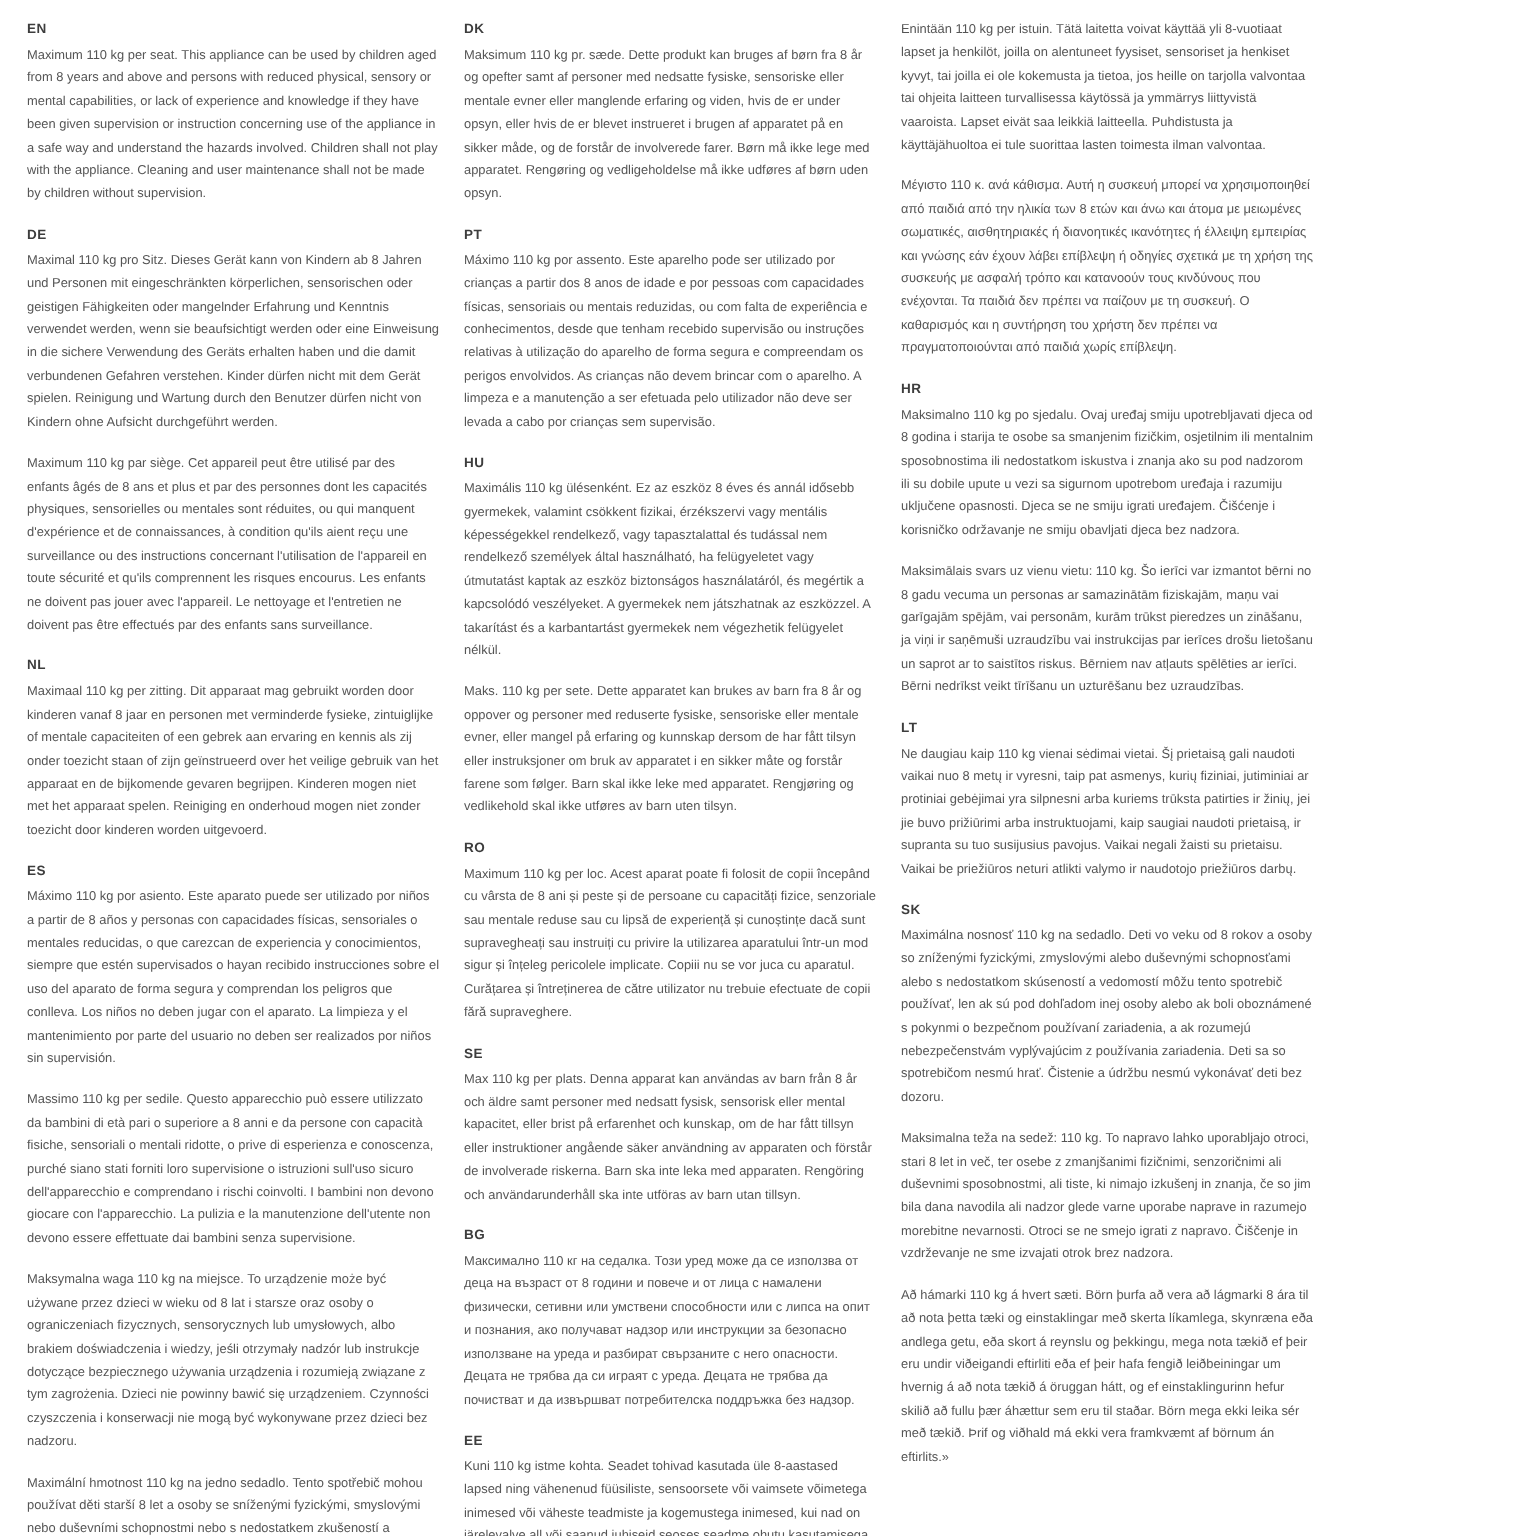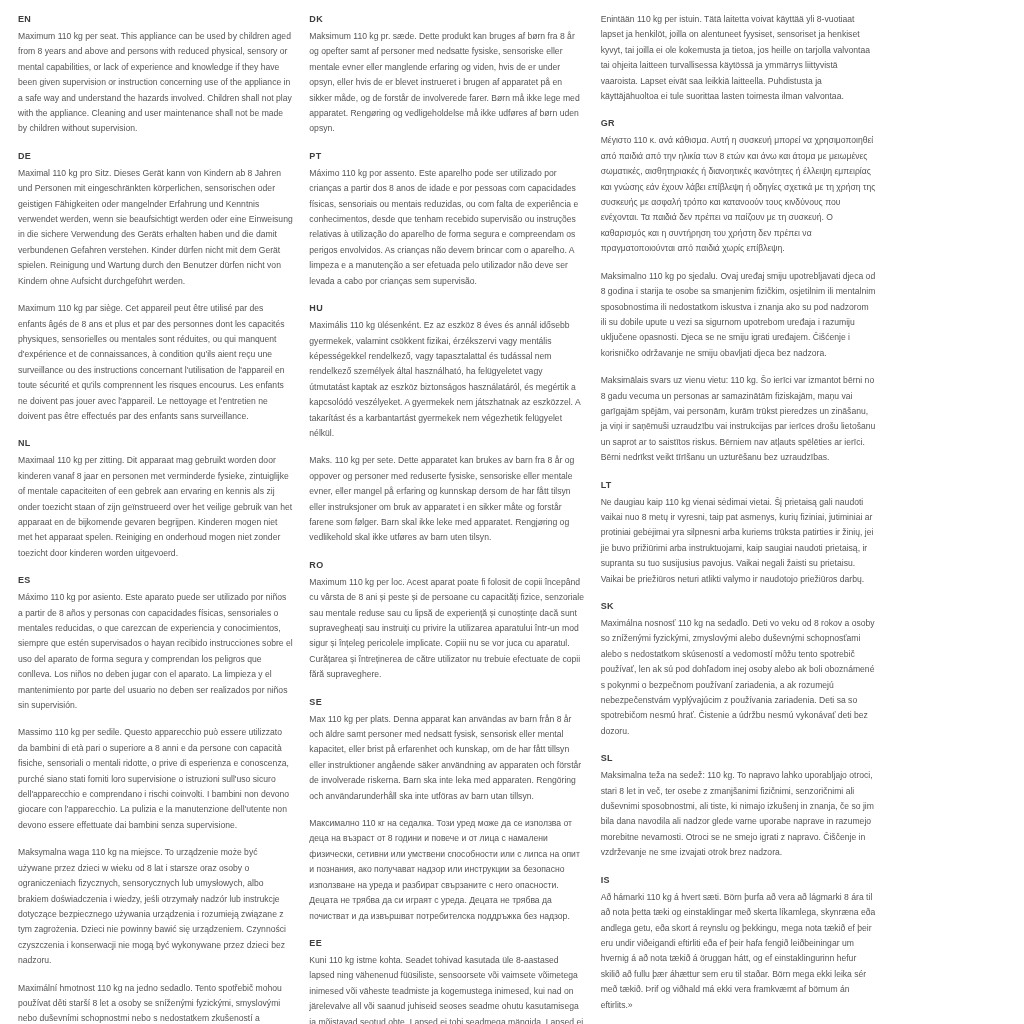--- a/index.html
+++ b/index.html
@@ -111,59 +111,58 @@
     <div class="lang-code">RO</div>
     <div class="lang-text">Maximum 110 kg per loc. Acest aparat poate fi folosit de copii începând cu vârsta de 8 ani și peste și de persoane cu capacități fizice, senzoriale sau mentale reduse sau cu lipsă de experiență și cunoștințe dacă sunt supravegheați sau instruiți cu privire la utilizarea aparatului într-un mod sigur și înțeleg pericolele implicate. Copiii nu se vor juca cu aparatul. Curățarea și întreținerea de către utilizator nu trebuie efectuate de copii fără supraveghere.</div>
   </div>
 
   <div class="section">
     <div class="lang-code">SE</div>
     <div class="lang-text">Max 110 kg per plats. Denna apparat kan användas av barn från 8 år och äldre samt personer med nedsatt fysisk, sensorisk eller mental kapacitet, eller brist på erfarenhet och kunskap, om de har fått tillsyn eller instruktioner angående säker användning av apparaten och förstår de involverade riskerna. Barn ska inte leka med apparaten. Rengöring och användarunderhåll ska inte utföras av barn utan tillsyn.</div>
   </div>
 
   <div class="section">
+    <div class="lang-code">BG</div>
     <div class="lang-text">Максимално 110 кг на седалка. Този уред може да се използва от деца на възраст от 8 години и повече и от лица с намалени физически, сетивни или умствени способности или с липса на опит и познания, ако получават надзор или инструкции за безопасно използване на уреда и разбират свързаните с него опасности. Децата не трябва да си играят с уреда. Децата не трябва да почистват и да извършват потребителска поддръжка без надзор.</div>
   </div>
 
   <div class="section">
     <div class="lang-code">EE</div>
     <div class="lang-text">Kuni 110 kg istme kohta. Seadet tohivad kasutada üle 8-aastased lapsed ning vähenenud füüsiliste, sensoorsete või vaimsete võimetega inimesed või väheste teadmiste ja kogemustega inimesed, kui nad on järelevalve all või saanud juhiseid seoses seadme ohutu kasutamisega ja mõistavad seotud ohte. Lapsed ei tohi seadmega mängida. Lapsed ei tohi seadet ilma järelevalveta puhastada ja hooldada.</div>
   </div>
 </div>
   <div class="col">
   <div class="section">
     <div class="lang-text">Enintään 110 kg per istuin. Tätä laitetta voivat käyttää yli 8-vuotiaat lapset ja henkilöt, joilla on alentuneet fyysiset, sensoriset ja henkiset kyvyt, tai joilla ei ole kokemusta ja tietoa, jos heille on tarjolla valvontaa tai ohjeita laitteen turvallisessa käytössä ja ymmärrys liittyvistä vaaroista. Lapset eivät saa leikkiä laitteella. Puhdistusta ja käyttäjähuoltoa ei tule suorittaa lasten toimesta ilman valvontaa.</div>
   </div>
 
   <div class="section">
-    <div class="lang-code">GR</div>
     <div class="lang-text">Μέγιστο 110 κ. ανά κάθισμα. Αυτή η συσκευή μπορεί να χρησιμοποιηθεί από παιδιά από την ηλικία των 8 ετών και άνω και άτομα με μειωμένες σωματικές, αισθητηριακές ή διανοητικές ικανότητες ή έλλειψη εμπειρίας και γνώσης εάν έχουν λάβει επίβλεψη ή οδηγίες σχετικά με τη χρήση της συσκευής με ασφαλή τρόπο και κατανοούν τους κινδύνους που ενέχονται. Τα παιδιά δεν πρέπει να παίζουν με τη συσκευή. Ο καθαρισμός και η συντήρηση του χρήστη δεν πρέπει να πραγματοποιούνται από παιδιά χωρίς επίβλεψη.</div>
   </div>
 
   <div class="section">
+    <div class="lang-code">HR</div>
     <div class="lang-text">Maksimalno 110 kg po sjedalu. Ovaj uređaj smiju upotrebljavati djeca od 8 godina i starija te osobe sa smanjenim fizičkim, osjetilnim ili mentalnim sposobnostima ili nedostatkom iskustva i znanja ako su pod nadzorom ili su dobile upute u vezi sa sigurnom upotrebom uređaja i razumiju uključene opasnosti. Djeca se ne smiju igrati uređajem. Čišćenje i korisničko održavanje ne smiju obavljati djeca bez nadzora.</div>
   </div>
 
   <div class="section">
     <div class="lang-text">Maksimālais svars uz vienu vietu: 110 kg. Šo ierīci var izmantot bērni no 8 gadu vecuma un personas ar samazinātām fiziskajām, maņu vai garīgajām spējām, vai personām, kurām trūkst pieredzes un zināšanu, ja viņi ir saņēmuši uzraudzību vai instrukcijas par ierīces drošu lietošanu un saprot ar to saistītos riskus. Bērniem nav atļauts spēlēties ar ierīci. Bērni nedrīkst veikt tīrīšanu un uzturēšanu bez uzraudzības.</div>
   </div>
 
   <div class="section">
     <div class="lang-code">LT</div>
     <div class="lang-text">Ne daugiau kaip 110 kg vienai sėdimai vietai. Šį prietaisą gali naudoti vaikai nuo 8 metų ir vyresni, taip pat asmenys, kurių fiziniai, jutiminiai ar protiniai gebėjimai yra silpnesni arba kuriems trūksta patirties ir žinių, jei jie buvo prižiūrimi arba instruktuojami, kaip saugiai naudoti prietaisą, ir supranta su tuo susijusius pavojus. Vaikai negali žaisti su prietaisu. Vaikai be priežiūros neturi atlikti valymo ir naudotojo priežiūros darbų.</div>
   </div>
 
   <div class="section">
     <div class="lang-code">SK</div>
     <div class="lang-text">Maximálna nosnosť 110 kg na sedadlo. Deti vo veku od 8 rokov a osoby so zníženými fyzickými, zmyslovými alebo duševnými schopnosťami alebo s nedostatkom skúseností a vedomostí môžu tento spotrebič používať, len ak sú pod dohľadom inej osoby alebo ak boli oboznámené s pokynmi o bezpečnom používaní zariadenia, a ak rozumejú nebezpečenstvám vyplývajúcim z používania zariadenia. Deti sa so spotrebičom nesmú hrať. Čistenie a údržbu nesmú vykonávať deti bez dozoru.</div>
   </div>
 
   <div class="section">
-    <div class="lang-code">SL</div>
     <div class="lang-text">Maksimalna teža na sedež: 110 kg. To napravo lahko uporabljajo otroci, stari 8 let in več, ter osebe z zmanjšanimi fizičnimi, senzoričnimi ali duševnimi sposobnostmi, ali tiste, ki nimajo izkušenj in znanja, če so jim bila dana navodila ali nadzor glede varne uporabe naprave in razumejo morebitne nevarnosti. Otroci se ne smejo igrati z napravo. Čiščenje in vzdrževanje ne sme izvajati otrok brez nadzora.</div>
   </div>
 
   <div class="section">
-    <div class="lang-code">IS</div>
     <div class="lang-text">Að hámarki 110 kg á hvert sæti. Börn þurfa að vera að lágmarki 8 ára til að nota þetta tæki og einstaklingar með skerta líkamlega, skynræna eða andlega getu, eða skort á reynslu og þekkingu, mega nota tækið ef þeir eru undir viðeigandi eftirliti eða ef þeir hafa fengið leiðbeiningar um hvernig á að nota tækið á öruggan hátt, og ef einstaklingurinn hefur skilið að fullu þær áhættur sem eru til staðar. Börn mega ekki leika sér með tækið. Þrif og viðhald má ekki vera framkvæmt af börnum án eftirlits.»</div>
   </div>
 </div>
 </div>
 
 </body></html>

